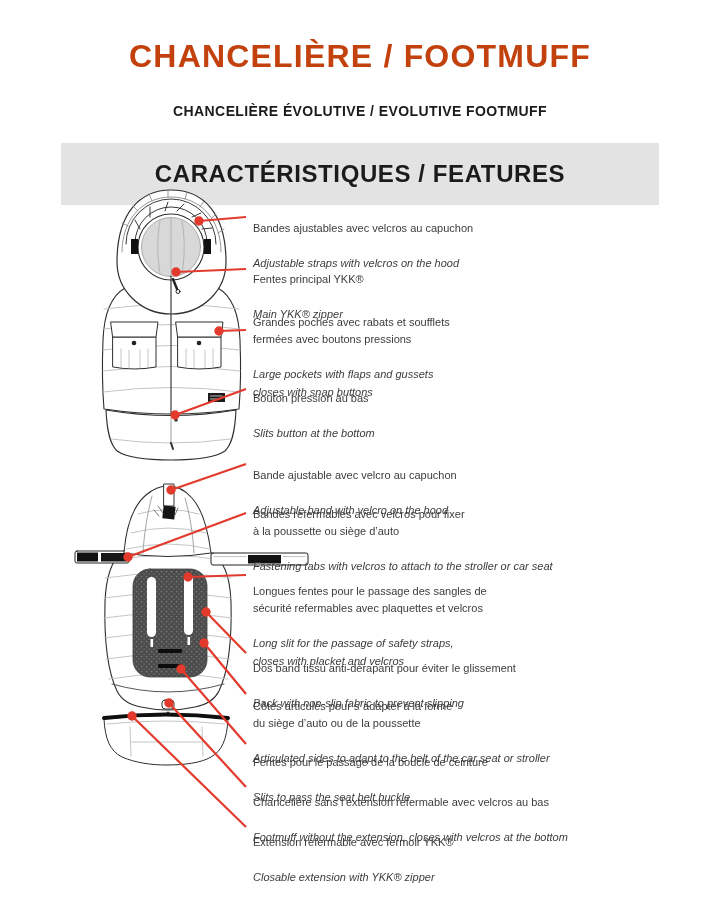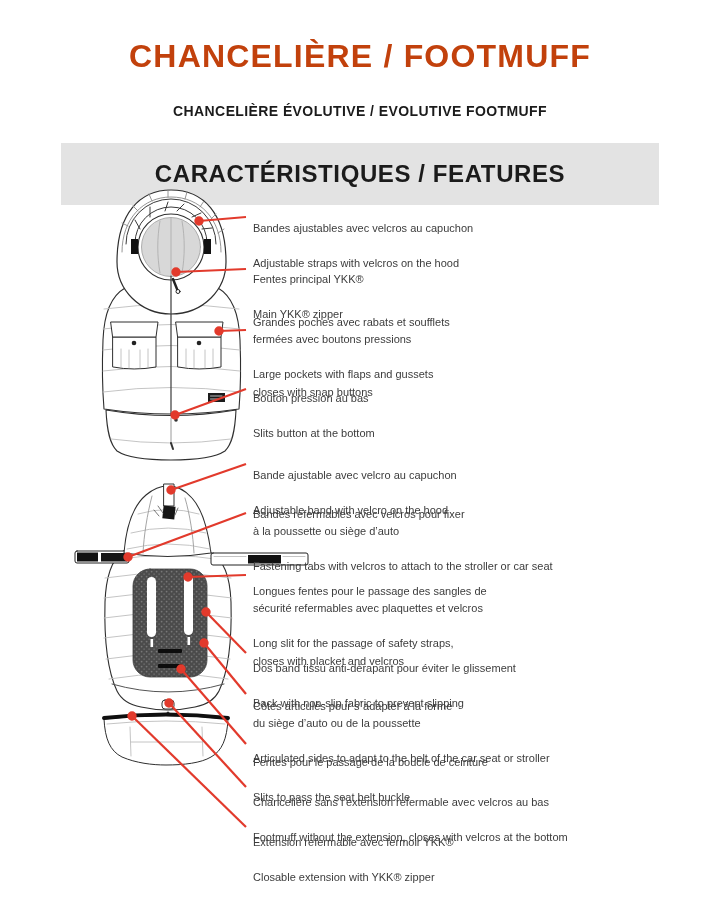--- a/index.html
+++ b/index.html
@@ -19,21 +19,21 @@
     position:absolute;top:116px;left:61px;width:598px;height:62px;
     background:#e3e3e3;display:flex;align-items:center;justify-content:center;margin-top:27px;
   }
   .band-title{font-size:24px;font-weight:bold;letter-spacing:.6px;color:#1b1b1b;}
   svg.overlay{position:absolute;top:0;left:0;}
   .note{
     position:absolute;left:253px;font-size:11px;line-height:17.5px;
     color:#3c3c3c;white-space:pre-line;
   }
   .note .fr{font-style:normal;}
-  .note .en{}
+  .note .en{font-style:italic;}
   .n1{top:202px}.n2{top:253px}.n3{top:296px}.n4{top:372px}.n5{top:449px}
   .n6{top:488px}.n7{top:565px}.n8{top:642px}.n9{top:680px}.n10{top:736px}
   .n11{top:776px}.n12{top:816px}
 </style>
 </head>
 <body>
 
 <div class="page">
 
   <div class="title">CHANCELIÈRE / FOOTMUFF</div>

